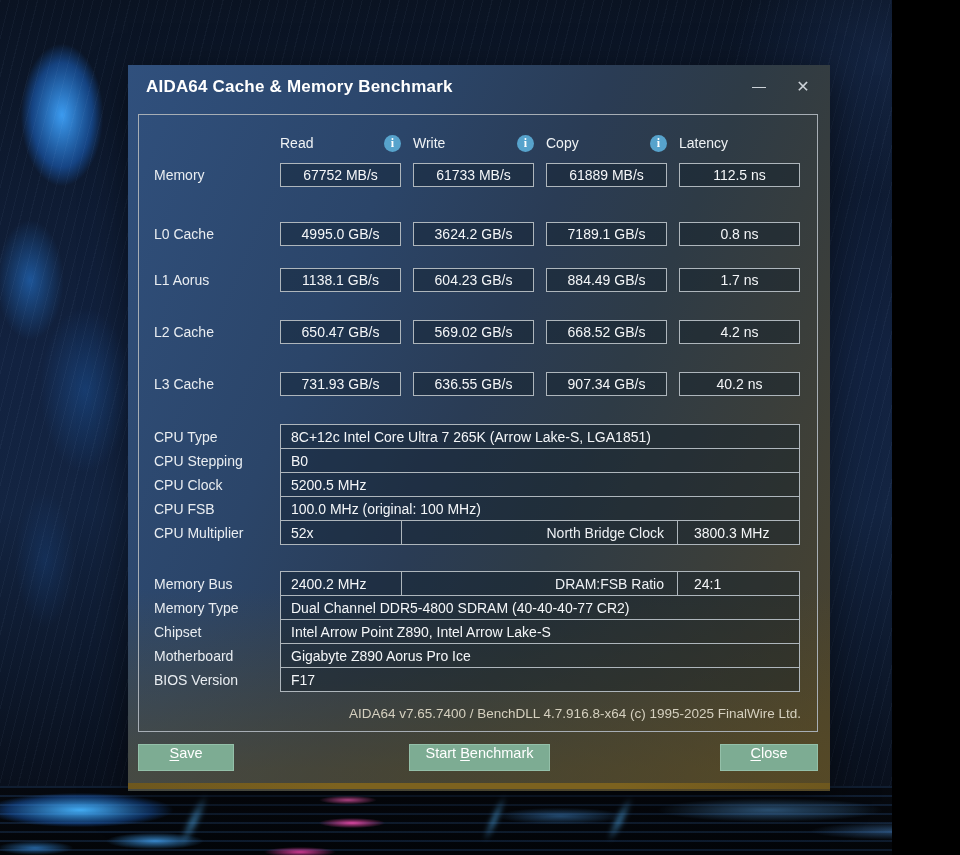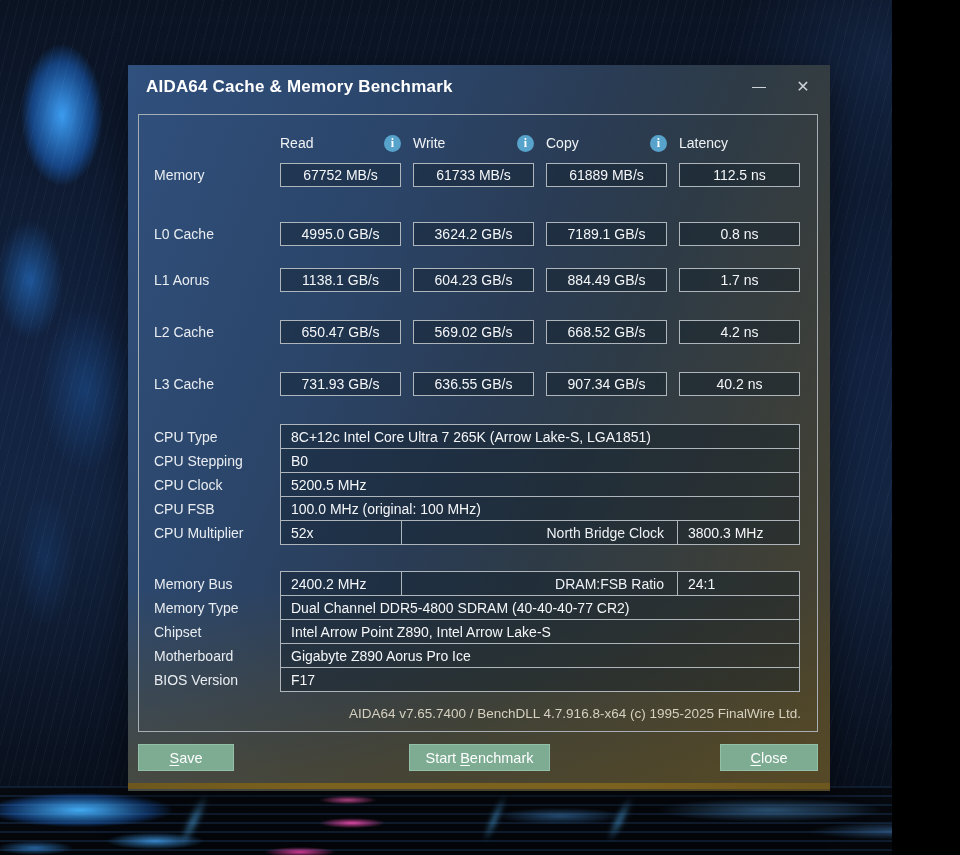--- a/index.html
+++ b/index.html
@@ -85,27 +85,27 @@
   .irow{display:flex;height:25px;}
   .irow + .irow{margin-top:-1px;}
   .irow .rlabel{display:flex;align-items:center;}
   .ibox{
     box-sizing:border-box;flex:1;border:1px solid #aeb6bc;background:rgba(12,26,36,0.38);
     display:flex;align-items:center;color:#f4f6f8;font-size:14px;padding-left:10px;
   }
   .ibox.split{padding:0;}
   .scell-l{box-sizing:border-box;width:121px;flex:0 0 121px;padding-left:10px;display:flex;align-items:center;border-right:1px solid #aeb6bc;height:100%;}
   .scell-m{flex:1;display:flex;align-items:center;justify-content:flex-end;padding-right:13px;color:#eef1f4;}
-  .scell-r{box-sizing:border-box;width:122px;flex:0 0 122px;padding-left:10px;display:flex;align-items:center;border-left:1px solid #aeb6bc;height:100%;}
+  .scell-r{box-sizing:border-box;width:122px;flex:0 0 122px;padding-left:16px;display:flex;align-items:center;border-left:1px solid #aeb6bc;height:100%;}
   .footer-text{position:absolute;right:16px;top:591px;color:#d5d0bf;font-size:13.5px;}
   
   .btn{
     position:absolute;top:679px;height:27px;box-sizing:border-box;
     background:#7dac93;border:1px solid #94c0a9;color:#ffffff;font-size:14.5px;
-    font-family:inherit;display:flex;align-items:center;justify-content:center;padding:0;cursor:default;
+    font-family:inherit;display:flex;align-items:flex-start;justify-content:center;padding:0;cursor:default;
   }
   .btn .mn{text-decoration:underline;text-underline-offset:2px;}
   .btn-save{left:10px;width:96px;}
   .btn-start{left:281px;width:141px;}
   .btn-close{left:592px;width:98px;}
   .window-bottom-strip{
     position:absolute;left:0;right:0;bottom:2px;height:6px;
     background:linear-gradient(90deg,#6d571e,#7c621f 30%,#7c621f 70%,#6d571e);
   }
 </style>

